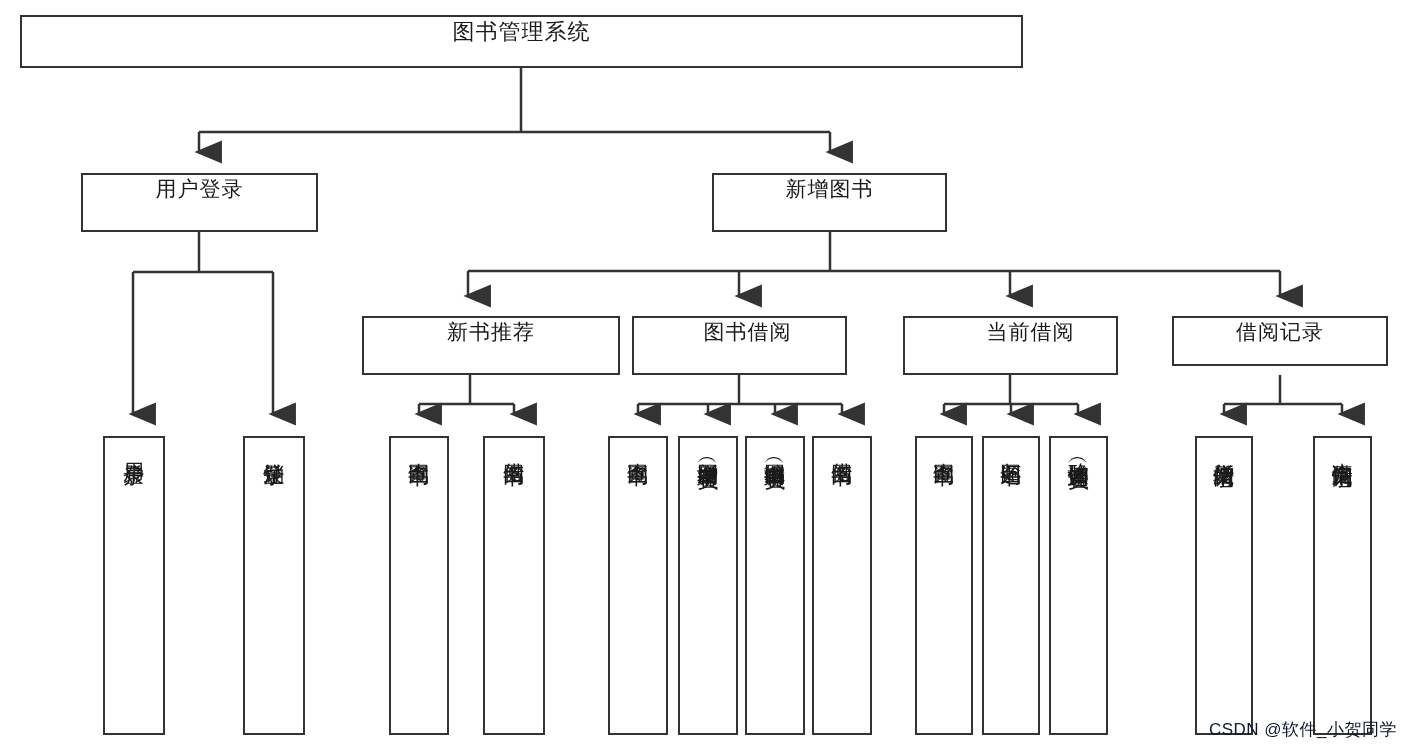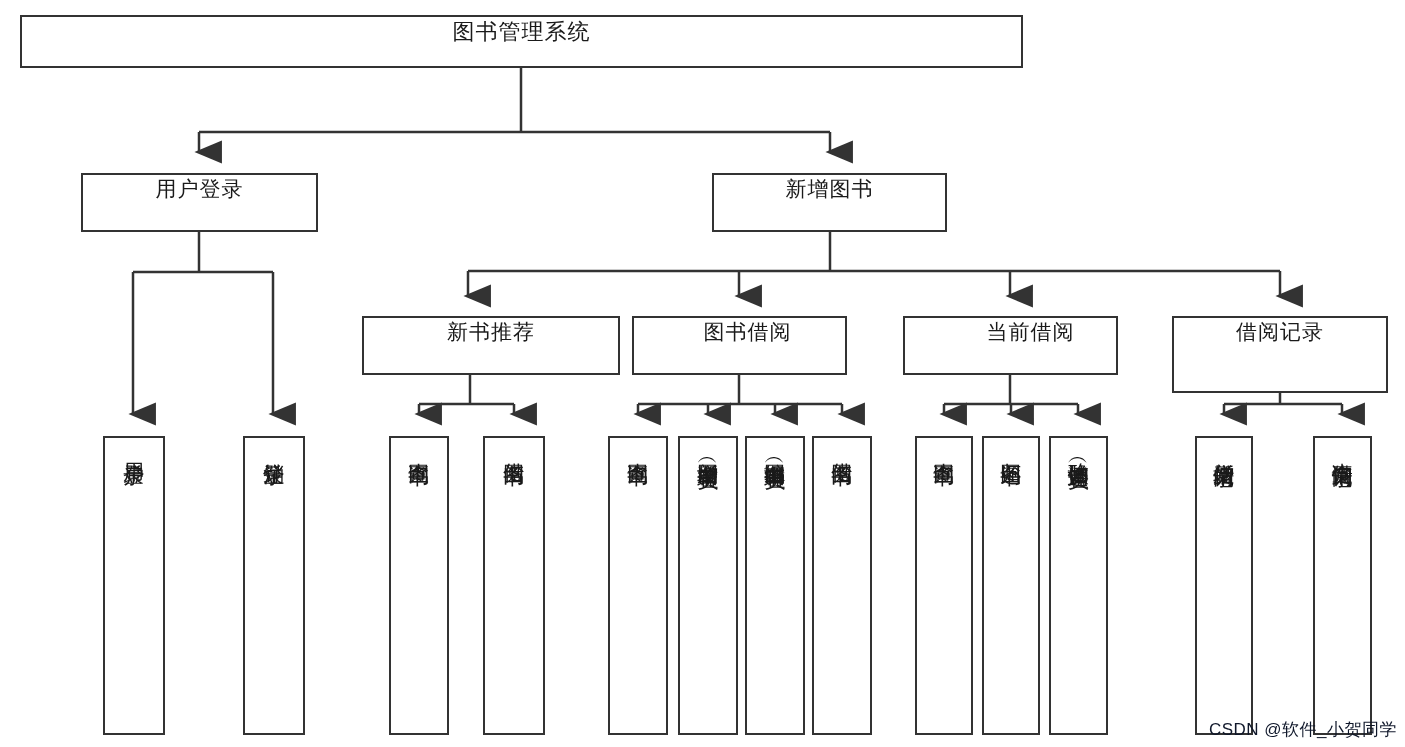--- a/index.html
+++ b/index.html
@@ -132,21 +132,21 @@
 
   <div class="node horiz" style="left:362px; top:316px; width:258px; height:59px;">
     <span>新书推荐</span>
   </div>
   <div class="node horiz" style="left:632px; top:316px; width:215px; height:59px;padding-left:16px;">
     <span>图书借阅</span>
   </div>
   <div class="node horiz" style="left:903px; top:316px; width:215px; height:59px;padding-left:40px;">
     <span>当前借阅</span>
   </div>
-  <div class="node horiz" style="left:1172px; top:316px; width:216px; height:77px;">
+  <div class="node horiz" style="left:1172px; top:316px; width:216px; height:50px;">
     <span>借阅记录</span>
   </div>
 
   <div class="node vert" style="left:103px; top:436px; width:62px; height:299px;">
     <span class="vlabel">用户登录</span>
   </div>
   <div class="node vert" style="left:243px; top:436px; width:62px; height:299px;">
     <span class="vlabel">注销登录</span>
   </div>
 

